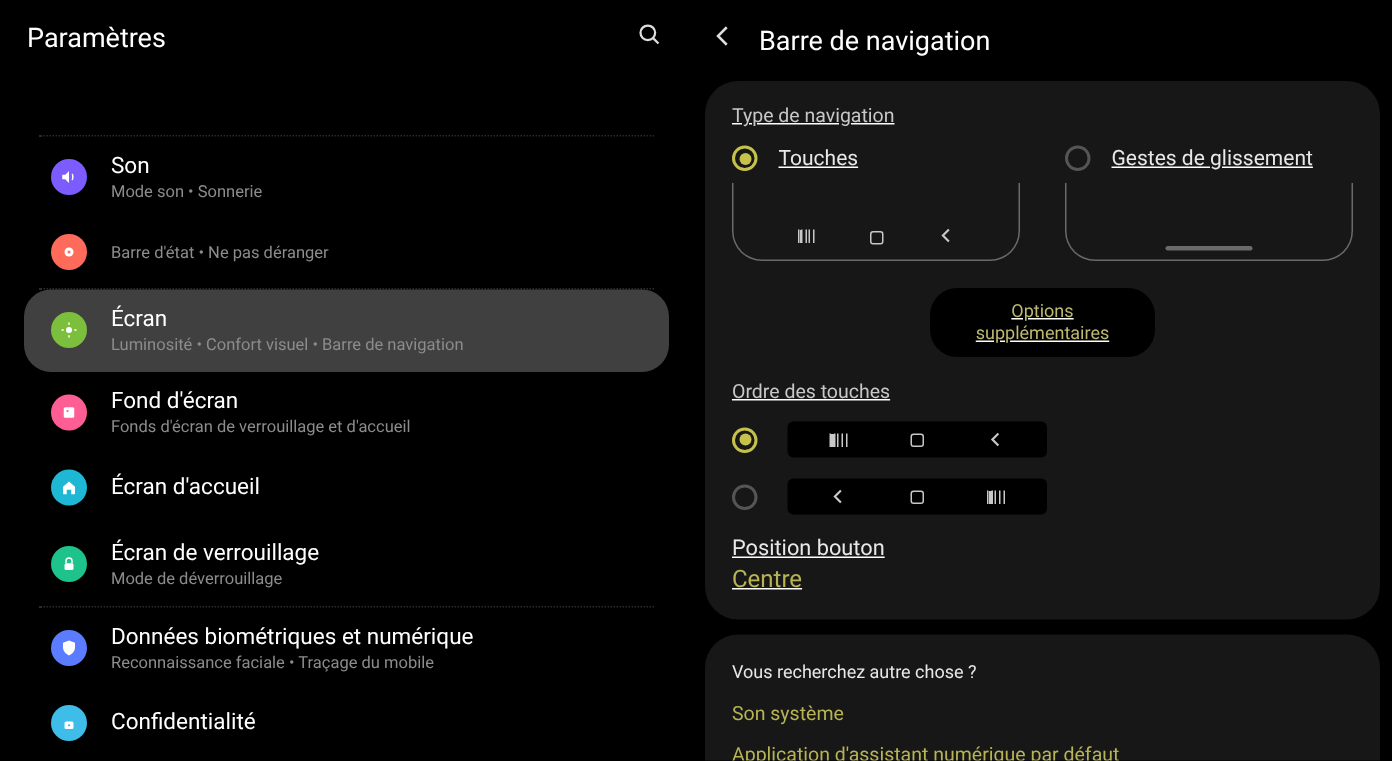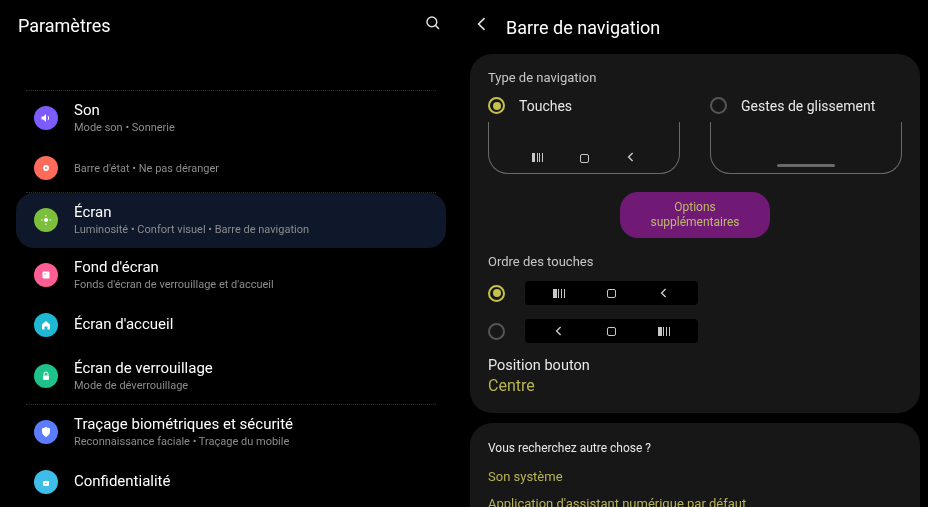--- a/index.html
+++ b/index.html
@@ -43,21 +43,21 @@
     border-top: 1px dotted #2b2b2b;
     margin: 0;
   }
   .setting-item {
     display: flex;
     align-items: center;
     padding: 10px 0 12px 8px;
     border-radius: 18px;
   }
   .setting-item.selected {
-    background: #0f172a;
+    background: #404040;
     margin: 0 -10px;
     padding-left: 18px;
     padding-right: 10px;
   }
   .setting-icon {
     width: 24px;
     height: 24px;
     border-radius: 50%;
     display: flex;
     align-items: center;
@@ -82,20 +82,21 @@
     padding: 14px 20px 10px 10px;
     gap: 14px;
   }
   .back-icon svg { width: 20px; height: 20px; }
   .right-title { font-size: 18px; }
   .card {
     background: #171717;
     border-radius: 22px;
     margin: 6px 8px 10px 8px;
     padding: 16px 18px 18px 18px;
+    text-decoration: underline;
   }
   .section-label {
     font-size: 13px;
     color: #c8c8c8;
     margin-bottom: 12px;
   }
   .nav-type-row {
     display: flex;
     gap: 30px;
   }
@@ -187,21 +188,21 @@
     width: 9px;
     height: 9px;
     border: 1.5px solid #c8c8c8;
     border-radius: 2px;
   }
   .nav-glyph.back svg {
     width: 8px;
     height: 10px;
   }
   .options-btn {
-    background: #701a75;
+    background: #000000;
     color: #bdb96f;
     border-radius: 18px;
     padding: 8px 18px;
     font-size: 12px;
     text-align: center;
     line-height: 1.25;
     width: 150px;
     margin: 18px auto 10px auto;
   }
   .order-section-label {
@@ -354,21 +355,21 @@
 
     <hr class="divider">
 
     <div class="setting-item">
       <div class="setting-icon" style="background:#5b7cff">
         <svg width="12" height="12" viewBox="0 0 24 24" fill="#fff">
             <path d="M12 2l8 3v6c0 5-3.5 9-8 11-4.5-2-8-6-8-11V5z"></path>
           </svg>
       </div>
       <div class="setting-text">
-        <div class="setting-title">Traçage biométriques et sécurité</div>
+        <div class="setting-title">Données biométriques et numérique</div>
         <div class="setting-sub">Reconnaissance faciale  •  Traçage du mobile</div>
       </div>
     </div>
 
     <div class="setting-item">
       <div class="setting-icon" style="background:#3dbde8">
         <svg width="12" height="12" viewBox="0 0 24 24" fill="#fff">
             <rect x="6" y="10" width="12" height="10" rx="2"></rect>
             <circle cx="12" cy="15" r="1.5" fill="#3dbde8"></circle>
           </svg>

